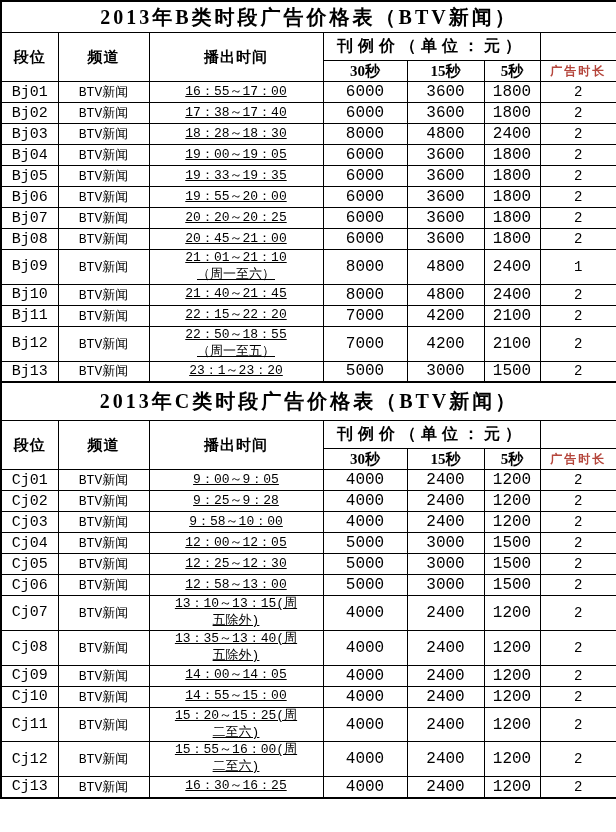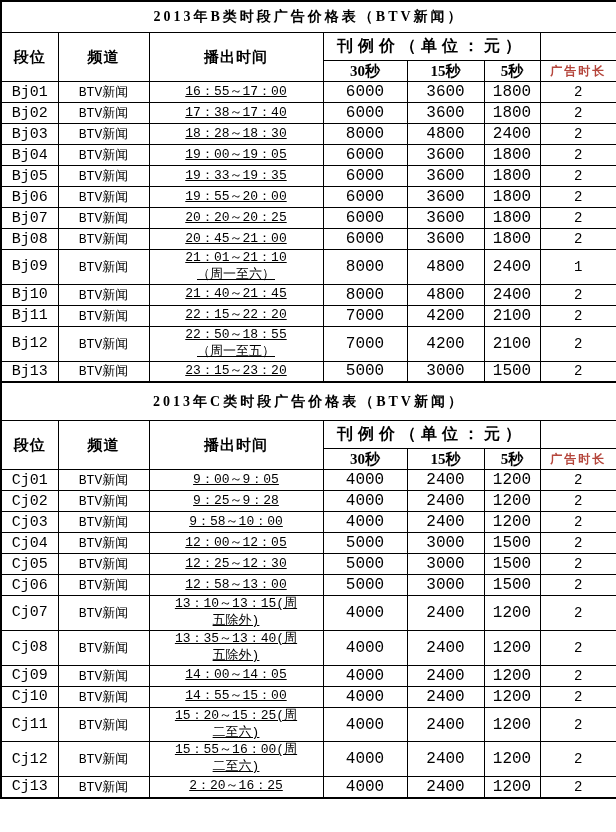--- a/index.html
+++ b/index.html
@@ -1,20 +1,20 @@
 <!DOCTYPE html>
 <html><head>
 <meta charset="utf-8">
 <style>
   html,body{margin:0;padding:0;background:#fff;}
   .page{width:616px;background:#fff;color:#000;font-family:"Liberation Serif","DejaVu Serif",serif;}
   table.price-table{border-collapse:collapse;table-layout:fixed;width:616px;border:2px solid #000;}
   table.price-table.second{margin-top:-2px;}
   .price-table th,.price-table td{border:1px solid #000;padding:0;text-align:center;vertical-align:middle;overflow:hidden;}
-  .title-row th{height:30px;font-size:14px;font-weight:bold;letter-spacing:3px;font-family:"Liberation Serif","DejaVu Serif",serif;}
+  .title-row th{height:30px;font-size:20px;font-weight:bold;letter-spacing:3px;font-family:"Liberation Serif","DejaVu Serif",serif;}
   .second .title-row th{height:37px;}
   tr.head1{height:27px;}
   tr.head2{height:21px;}
   th.h{font-weight:bold;font-size:15px;letter-spacing:1px;}
   th.price-group{font-size:16px;letter-spacing:5px;}
   th.sec{font-size:15px;letter-spacing:0;}
   th.dur-h{font-size:12px;font-weight:bold;letter-spacing:2px;}
   th.empty-corner{height:27px;}
   tbody tr{height:21px;}
   td.slot{font-family:"Liberation Mono","DejaVu Sans Mono",monospace;font-size:15px;}
@@ -163,21 +163,21 @@
     <td class="time">22：50～18：55
 （周一至五）</td>
     <td class="num">7000</td>
     <td class="num">4200</td>
     <td class="num">2100</td>
     <td class="dur">2</td>
   </tr>
         <tr>
     <td class="slot">Bj13</td>
     <td class="chan">BTV新闻</td>
-    <td class="time">23：15～23：20</td>
+    <td class="time">23：1～23：20</td>
     <td class="num">5000</td>
     <td class="num">3000</td>
     <td class="num">1500</td>
     <td class="dur">2</td>
   </tr>
       </tbody>
   </table>
 
   <table class="price-table second">
     <colgroup>
@@ -316,21 +316,21 @@
     <td class="time">15：55～16：00(周
 二至六)</td>
     <td class="num">4000</td>
     <td class="num">2400</td>
     <td class="num">1200</td>
     <td class="dur">2</td>
   </tr>
         <tr>
     <td class="slot">Cj13</td>
     <td class="chan">BTV新闻</td>
-    <td class="time">2：20～16：25</td>
+    <td class="time">16：30～16：25</td>
     <td class="num">4000</td>
     <td class="num">2400</td>
     <td class="num">1200</td>
     <td class="dur">2</td>
   </tr>
       </tbody>
   </table>
 
 </div>
 

